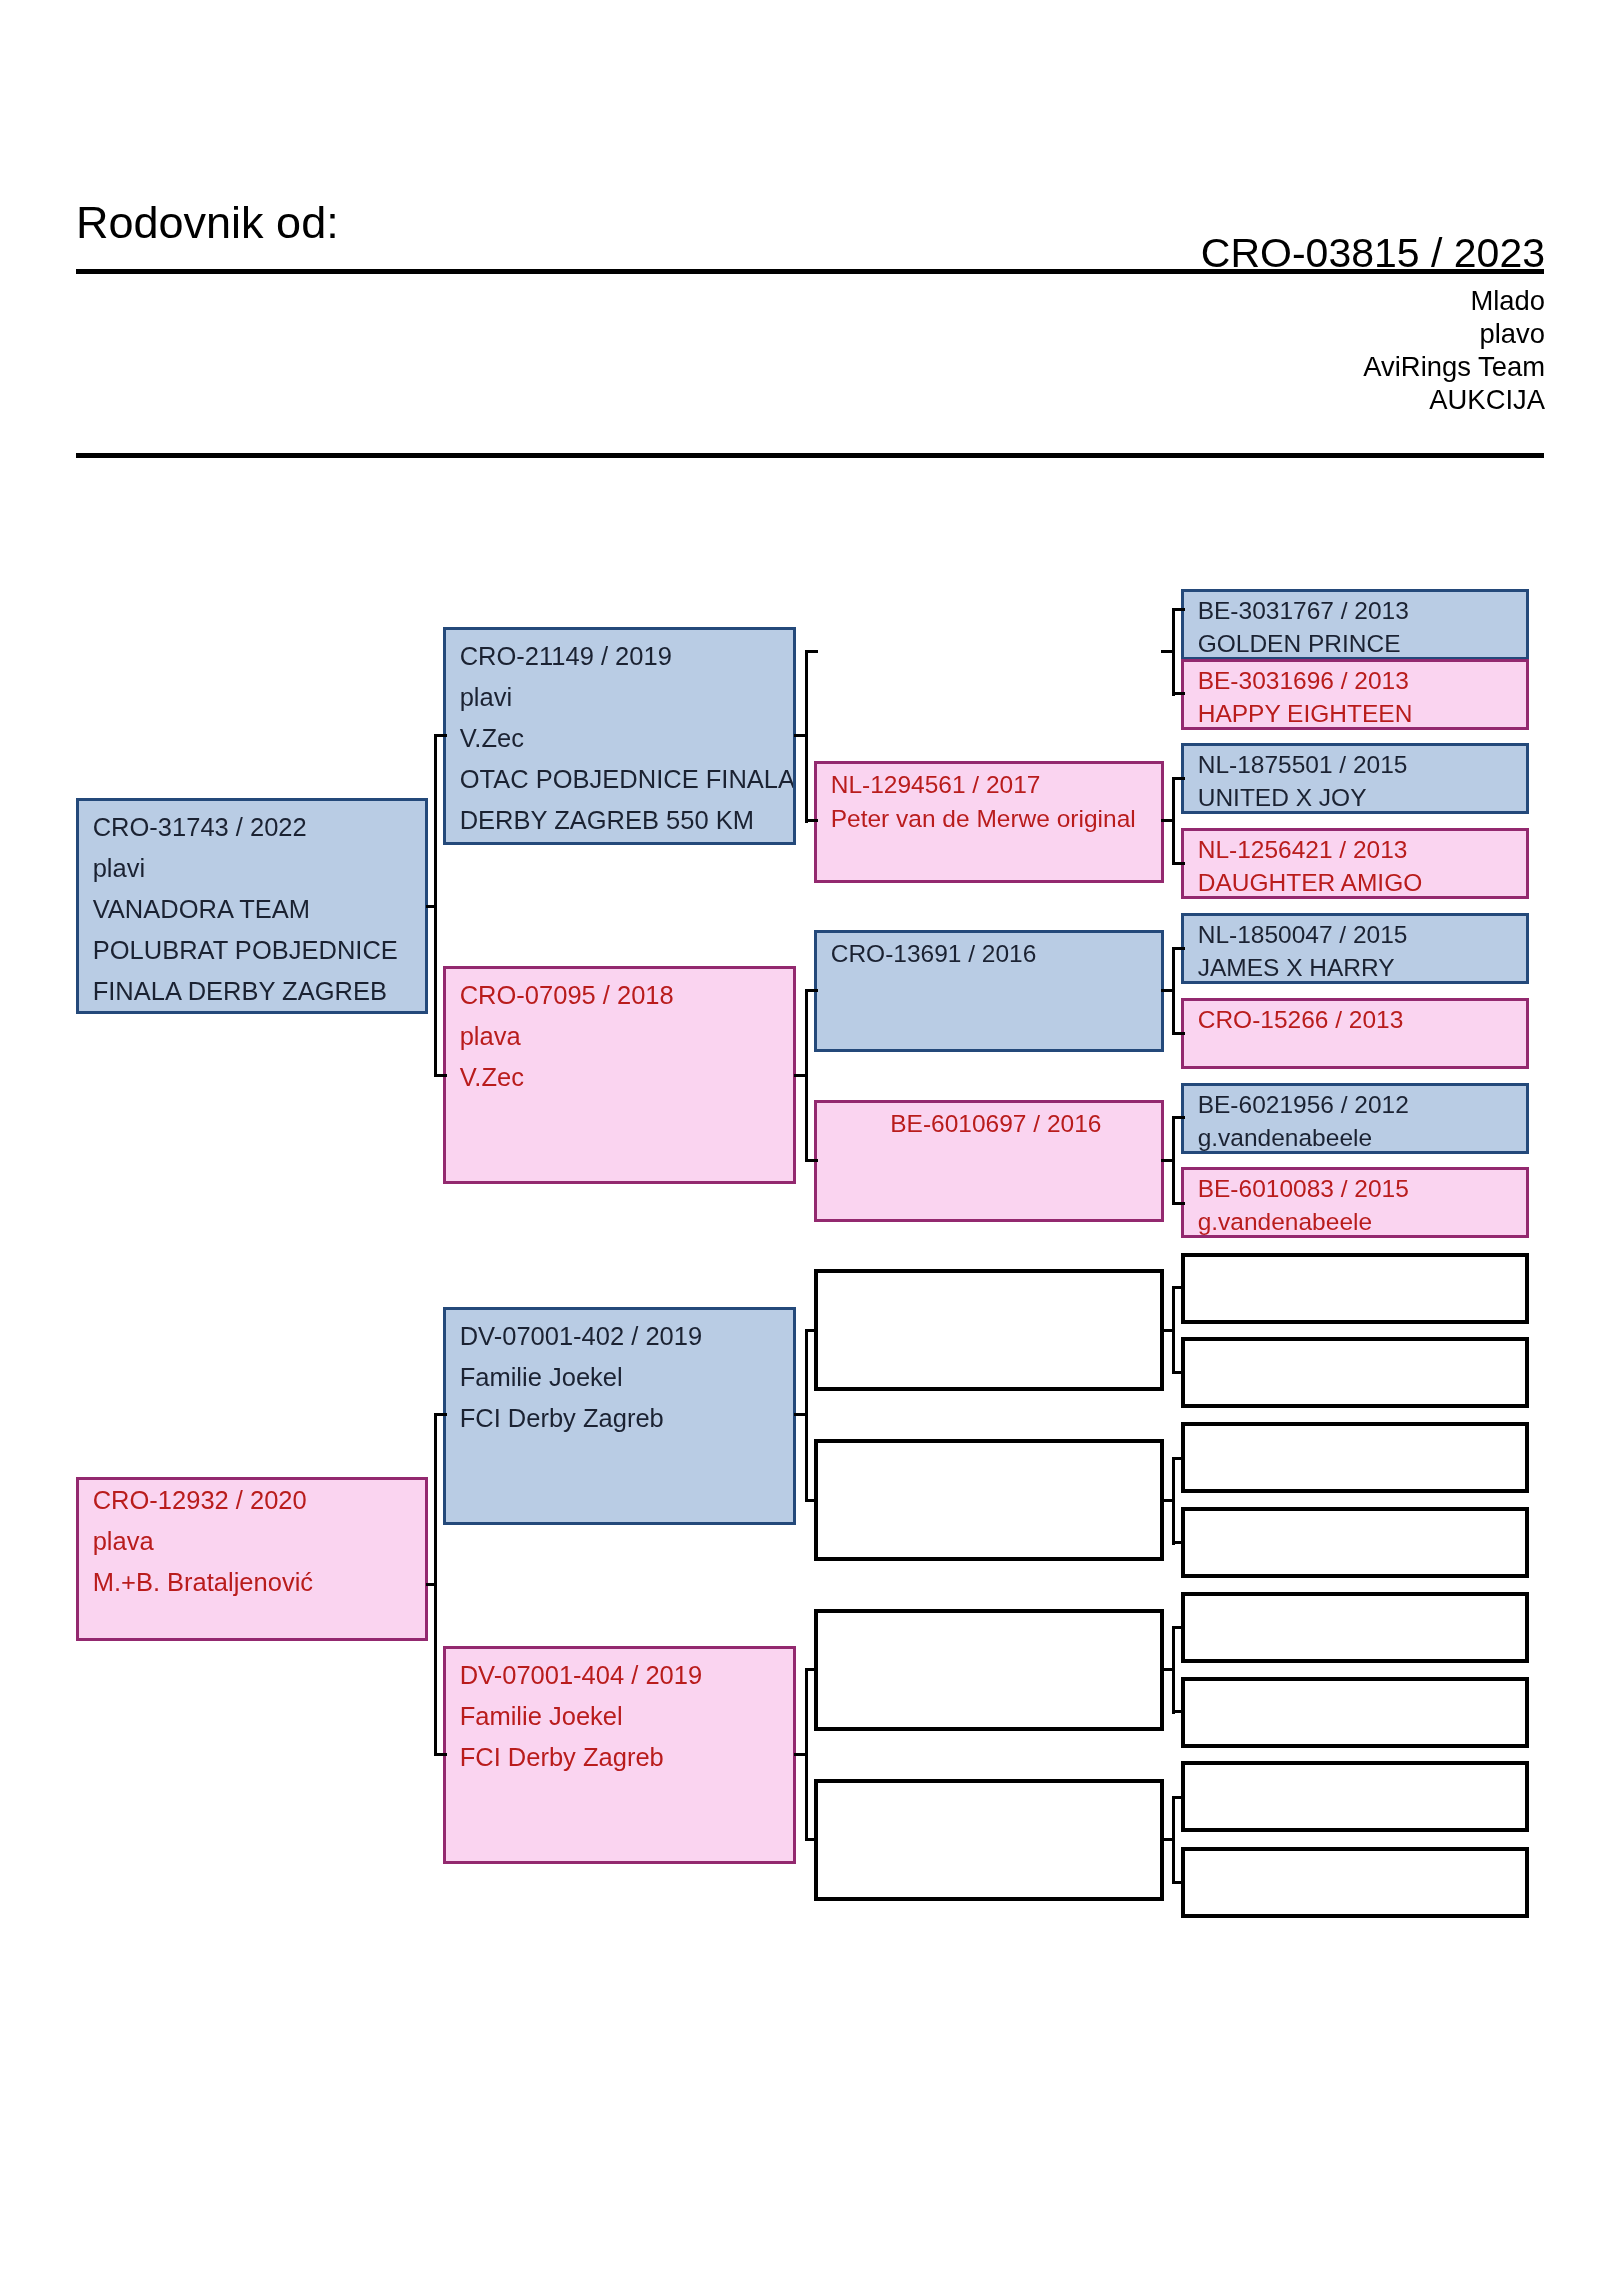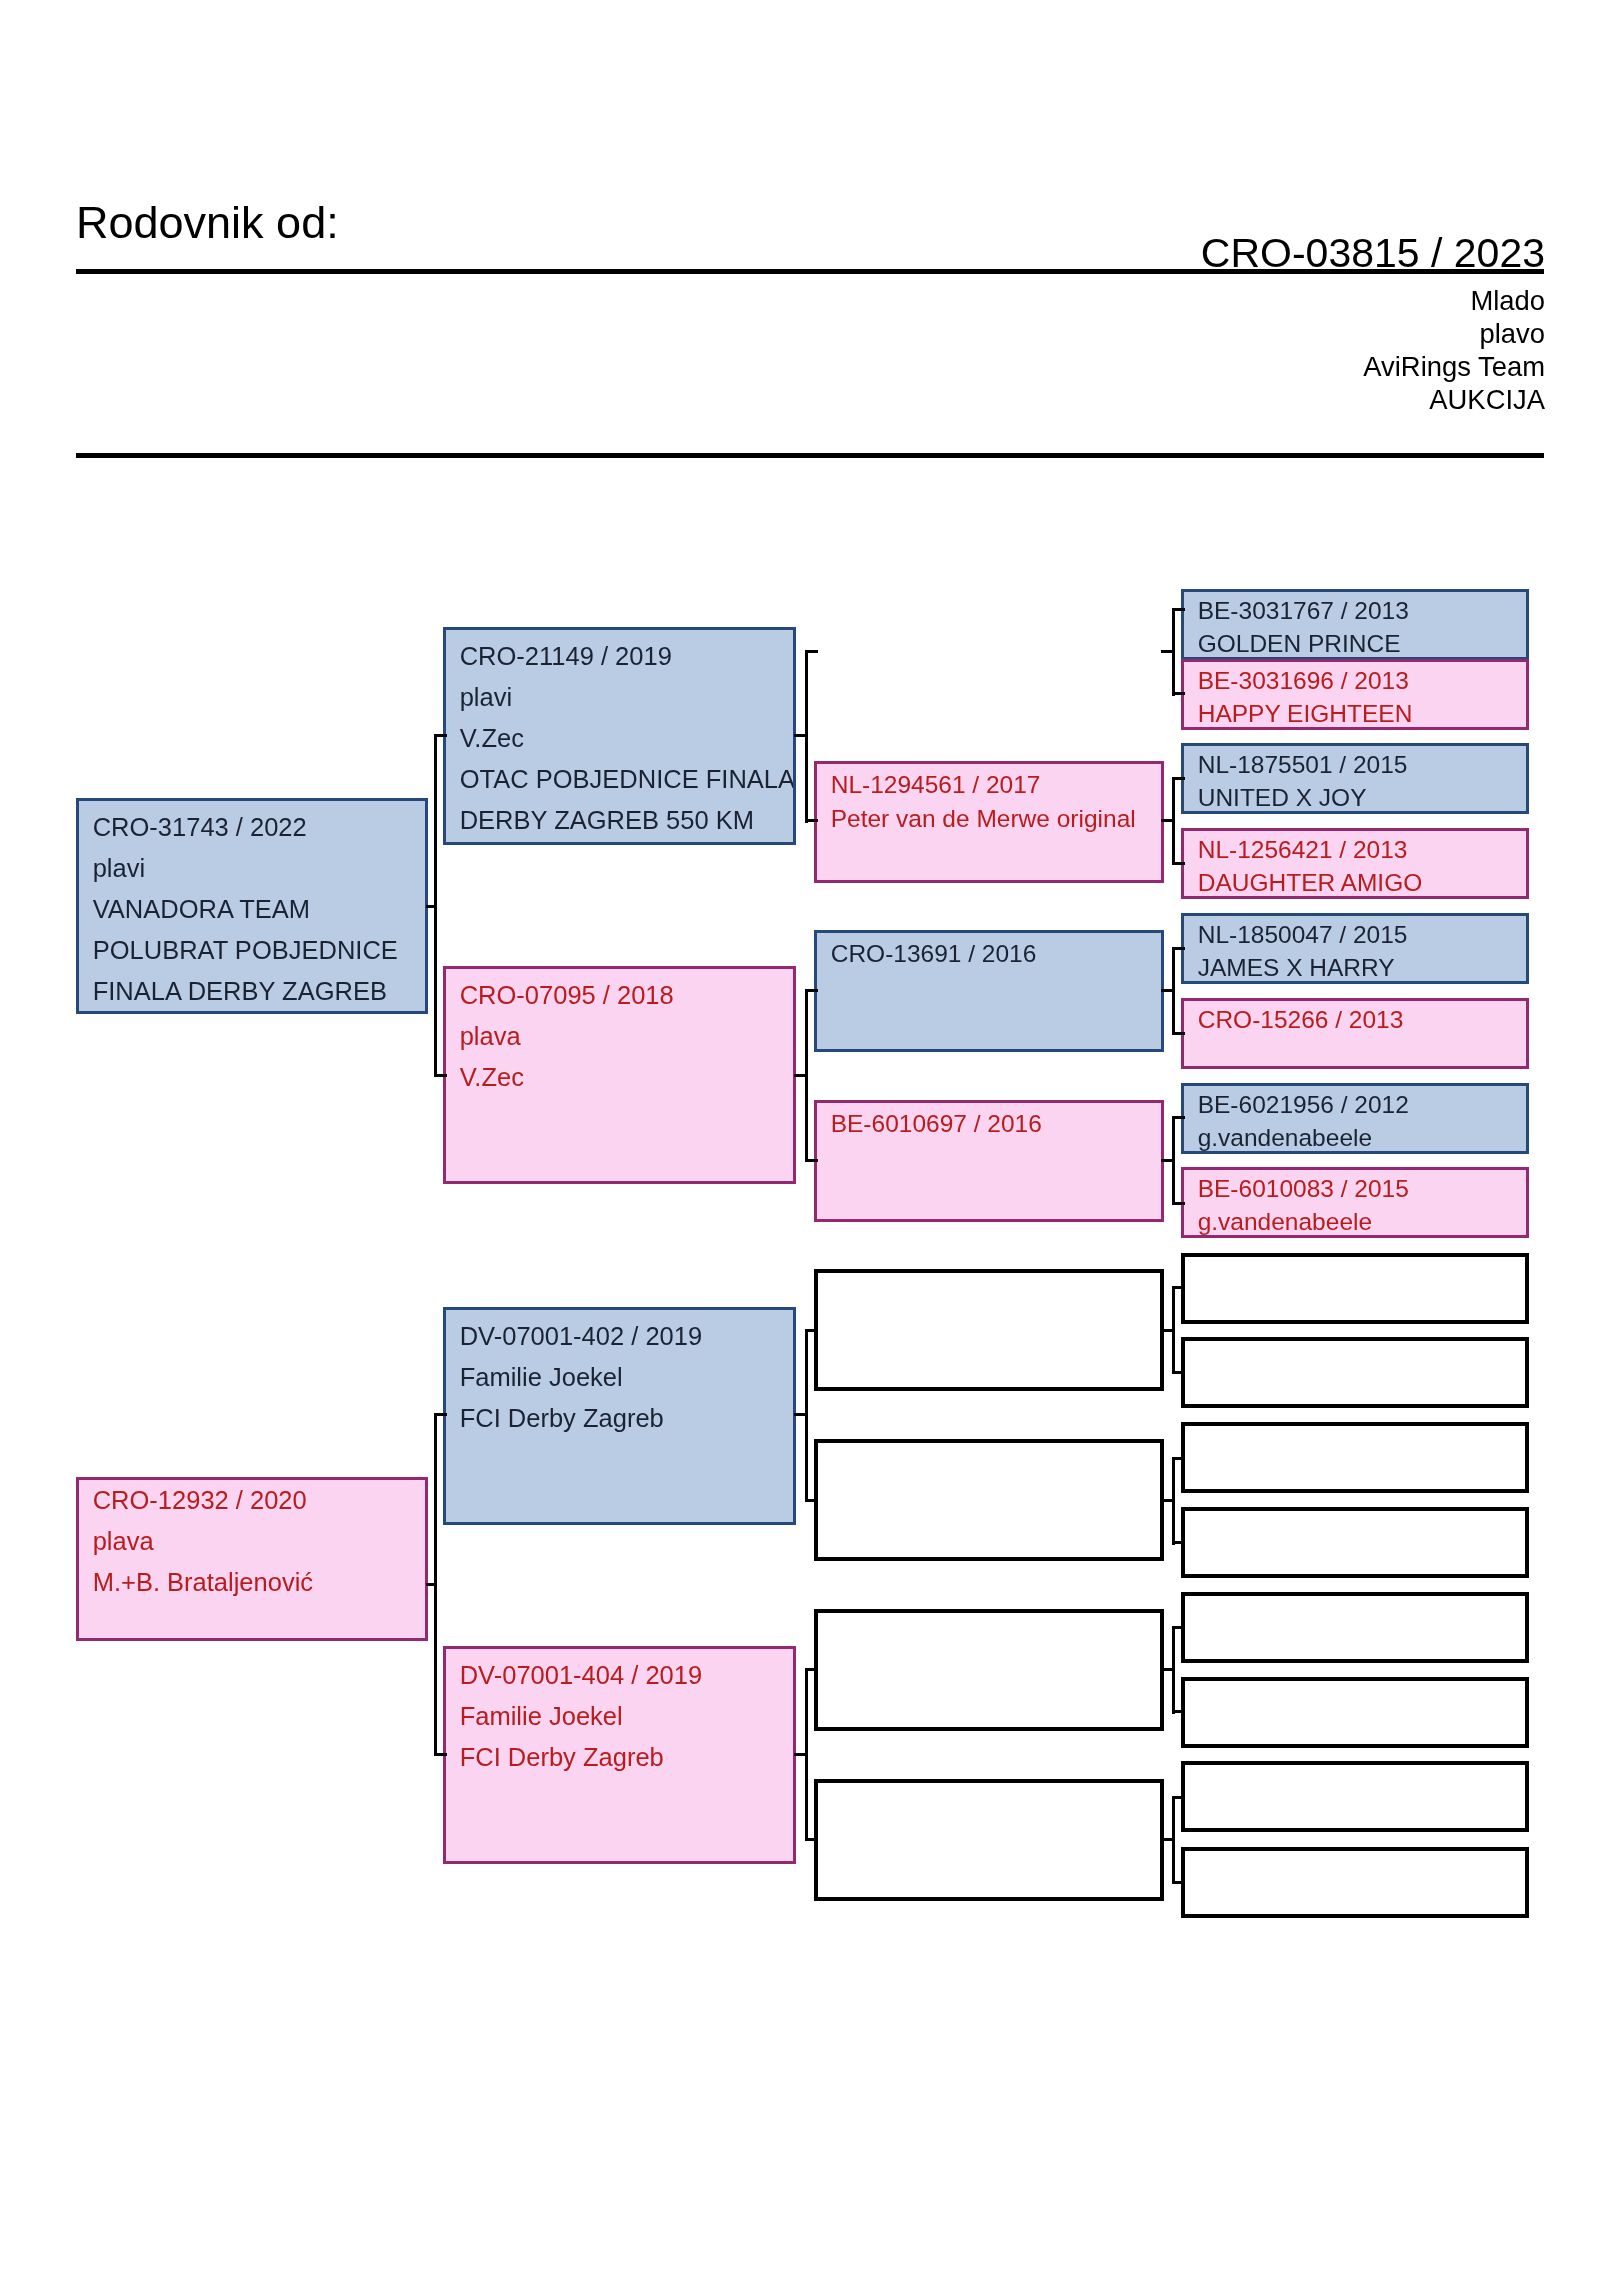--- a/index.html
+++ b/index.html
@@ -75,21 +75,21 @@
         <div class="bline">Familie Joekel</div>
         <div class="bline">FCI Derby Zagreb</div>
       </div>
       <div class="box female" style="left: 814px; top: 761px; width: 350px; height: 122px; font-size: 24.5px; line-height: 34px; padding-top: 3.9px;">
         <div class="bline">NL-1294561 / 2017</div>
         <div class="bline">Peter van de Merwe original</div>
       </div>
       <div class="box male" style="left: 814px; top: 930px; width: 350px; height: 122px; font-size: 24.5px; line-height: 34px; padding-top: 3.9px;">
         <div class="bline">CRO-13691 / 2016</div>
       </div>
-      <div class="box female" style="left: 814px; top: 1100px; width: 350px; height: 122px; font-size: 24.5px; line-height: 34px; padding-top: 3.9px;">
+      <div class="box female" style="left: 814px; top: 1100px; width: 350px; height: 122px; font-size: 24.5px; line-height: 34px; padding-top: 3.9px; text-align: center;">
         <div class="bline">BE-6010697 / 2016</div>
       </div>
       <div class="box empty" style="left: 814px; top: 1269px; width: 350px; height: 122px; font-size: 24.5px; line-height: 34px; padding-top: 3.9px;"></div>
       <div class="box empty" style="left: 814px; top: 1439px; width: 350px; height: 122px; font-size: 24.5px; line-height: 34px; padding-top: 3.9px;"></div>
       <div class="box empty" style="left: 814px; top: 1609px; width: 350px; height: 122px; font-size: 24.5px; line-height: 34px; padding-top: 3.9px;"></div>
       <div class="box empty" style="left: 814px; top: 1779px; width: 350px; height: 122px; font-size: 24.5px; line-height: 34px; padding-top: 3.9px;"></div>
       <div class="box male" style="left: 1181px; top: 573px; width: 348px; height: 71px; font-size: 24.5px; line-height: 33px; padding-top: 2px; margin-top: 16px;">
         <div class="bline">BE-3031767 / 2013</div>
         <div class="bline">GOLDEN PRINCE</div>
       </div>

